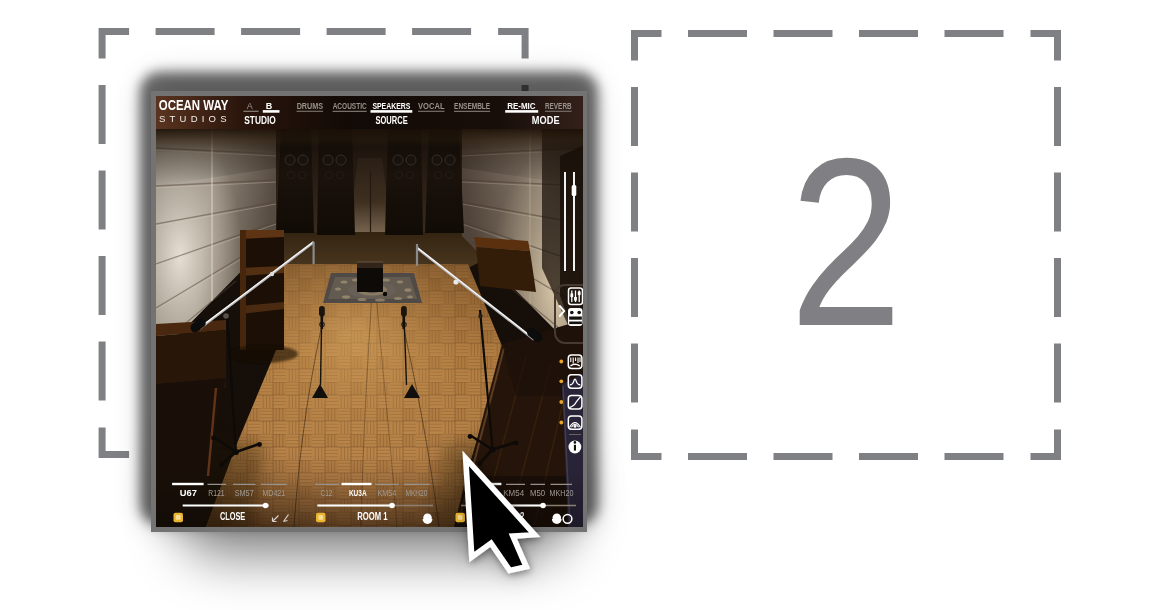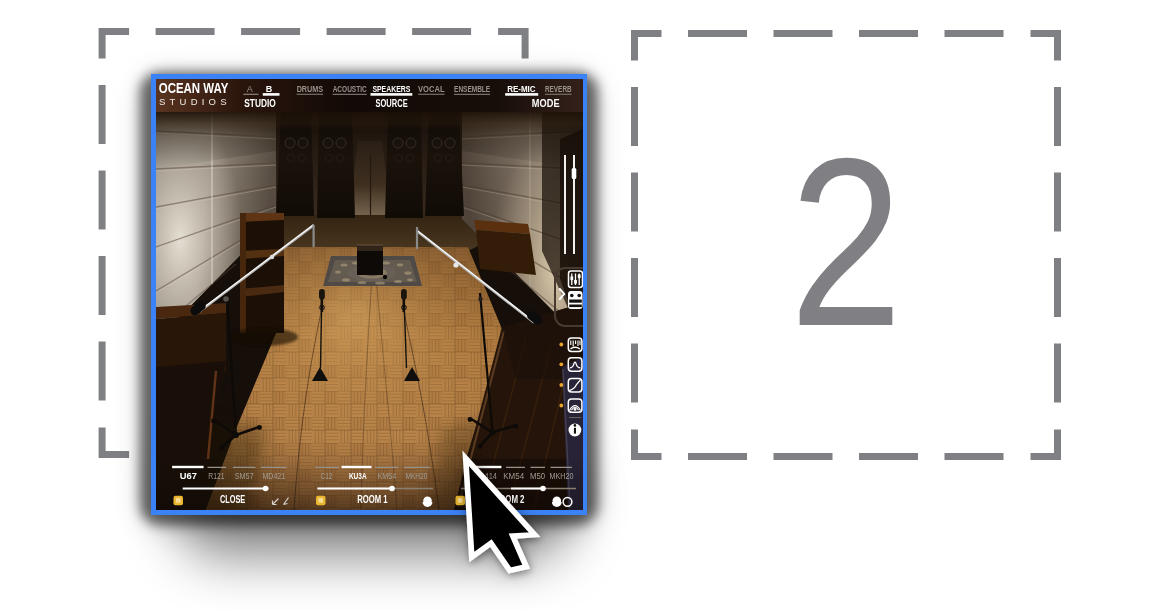--- a/index.html
+++ b/index.html
@@ -62,21 +62,21 @@
 
   <text x="846" y="325" font-size="240" fill="#808084" text-anchor="middle" textLength="113" lengthAdjust="spacingAndGlyphs">2</text>
 </svg>
 
 <div class="abs" style="left:140px;top:72px;width:458px;height:453px;border-radius:20px;background:rgba(0,0,0,0.55);filter:blur(6px);"></div>
 
 <div class="abs" style="left:143px;top:75px;width:452px;height:452px;border-radius:24px;background:rgba(0,0,0,0.22);filter:blur(14px);"></div>
 
 <div class="abs" style="left:180px;top:448px;width:390px;height:110px;border-radius:40px;background:rgba(0,0,0,0.45);filter:blur(26px);"></div>
 
-<div class="abs" style="left:150.5px;top:74px;width:426.5px;height:431px;border:5px solid #3b82f6;background:#f0abfc;">
+<div class="abs" style="left:150.5px;top:91px;width:426.5px;height:431px;border:5px solid #737373;background:#f0abfc;">
 <svg width="427" height="431" viewBox="0 0 427 431" style="display:block">
   <defs>
     <linearGradient id="hdr" x1="0" y1="0" x2="1" y2="0">
       <stop offset="0" stop-color="#5a3420"></stop>
       <stop offset="0.2" stop-color="#2a150c"></stop>
       <stop offset="0.45" stop-color="#120a06"></stop>
       <stop offset="0.8" stop-color="#170e09"></stop>
       <stop offset="1" stop-color="#34201a"></stop>
     </linearGradient>
     <linearGradient id="lwall" x1="0" y1="0" x2="1" y2="0.25">

